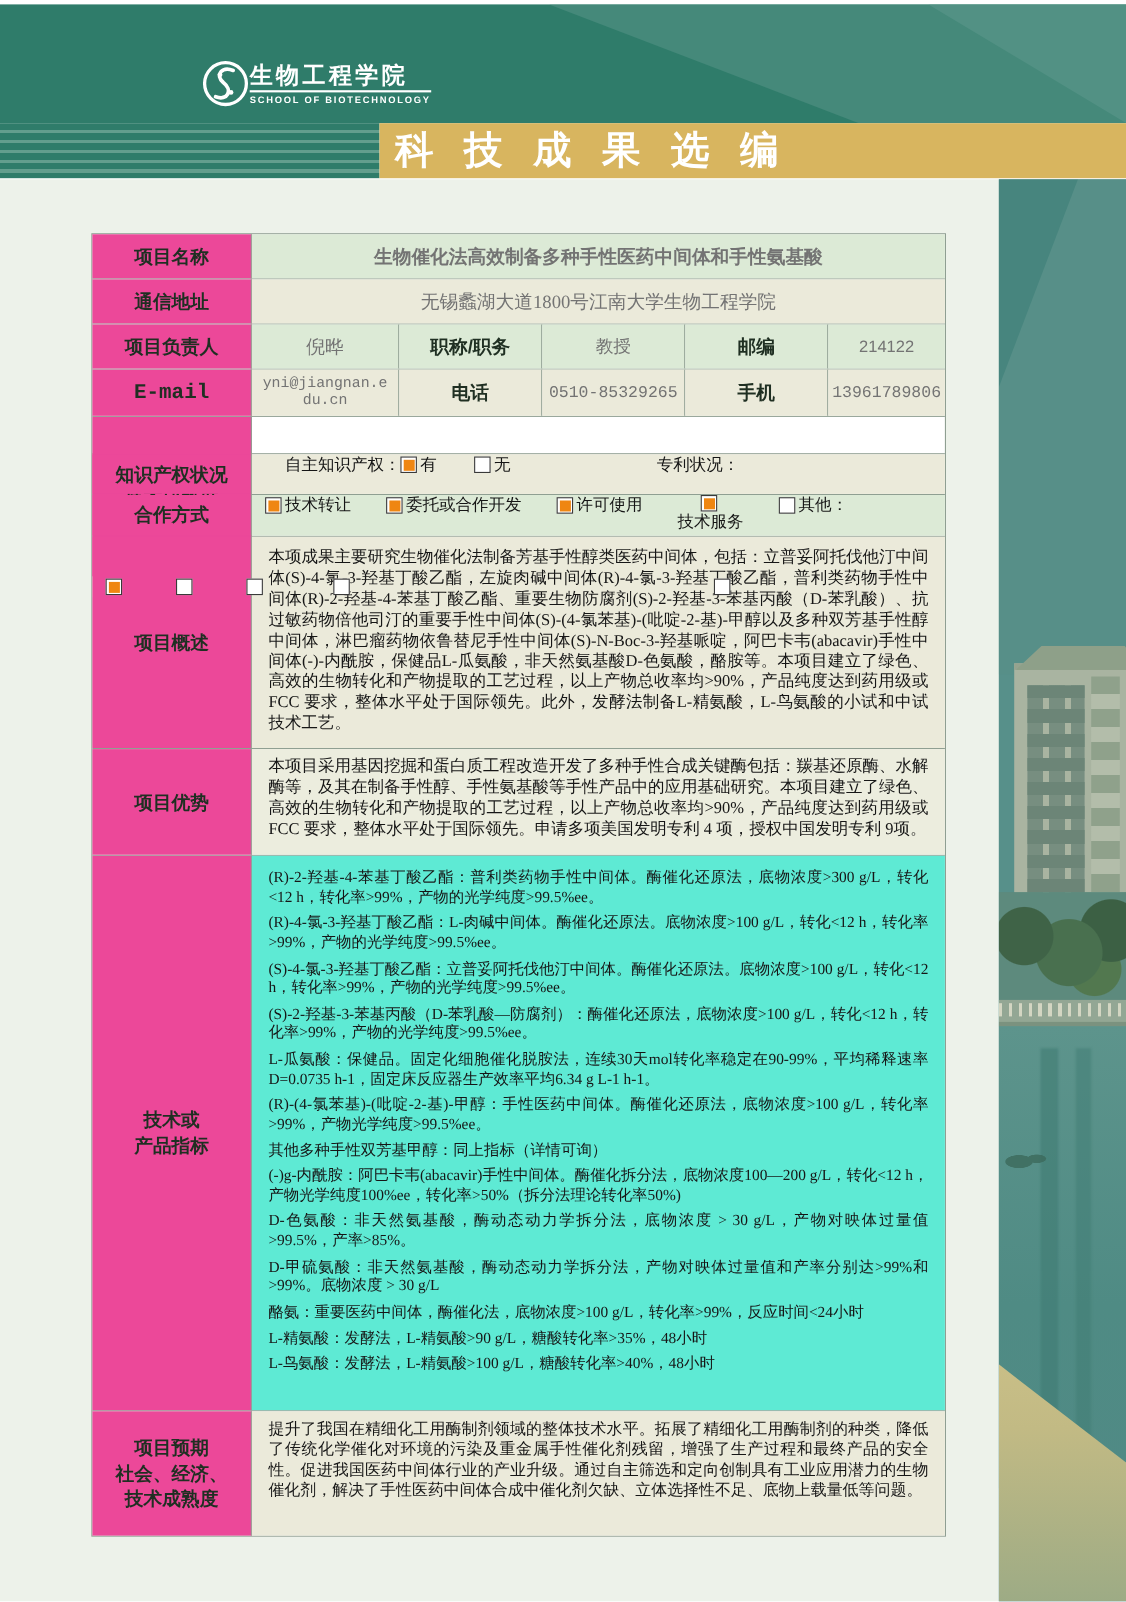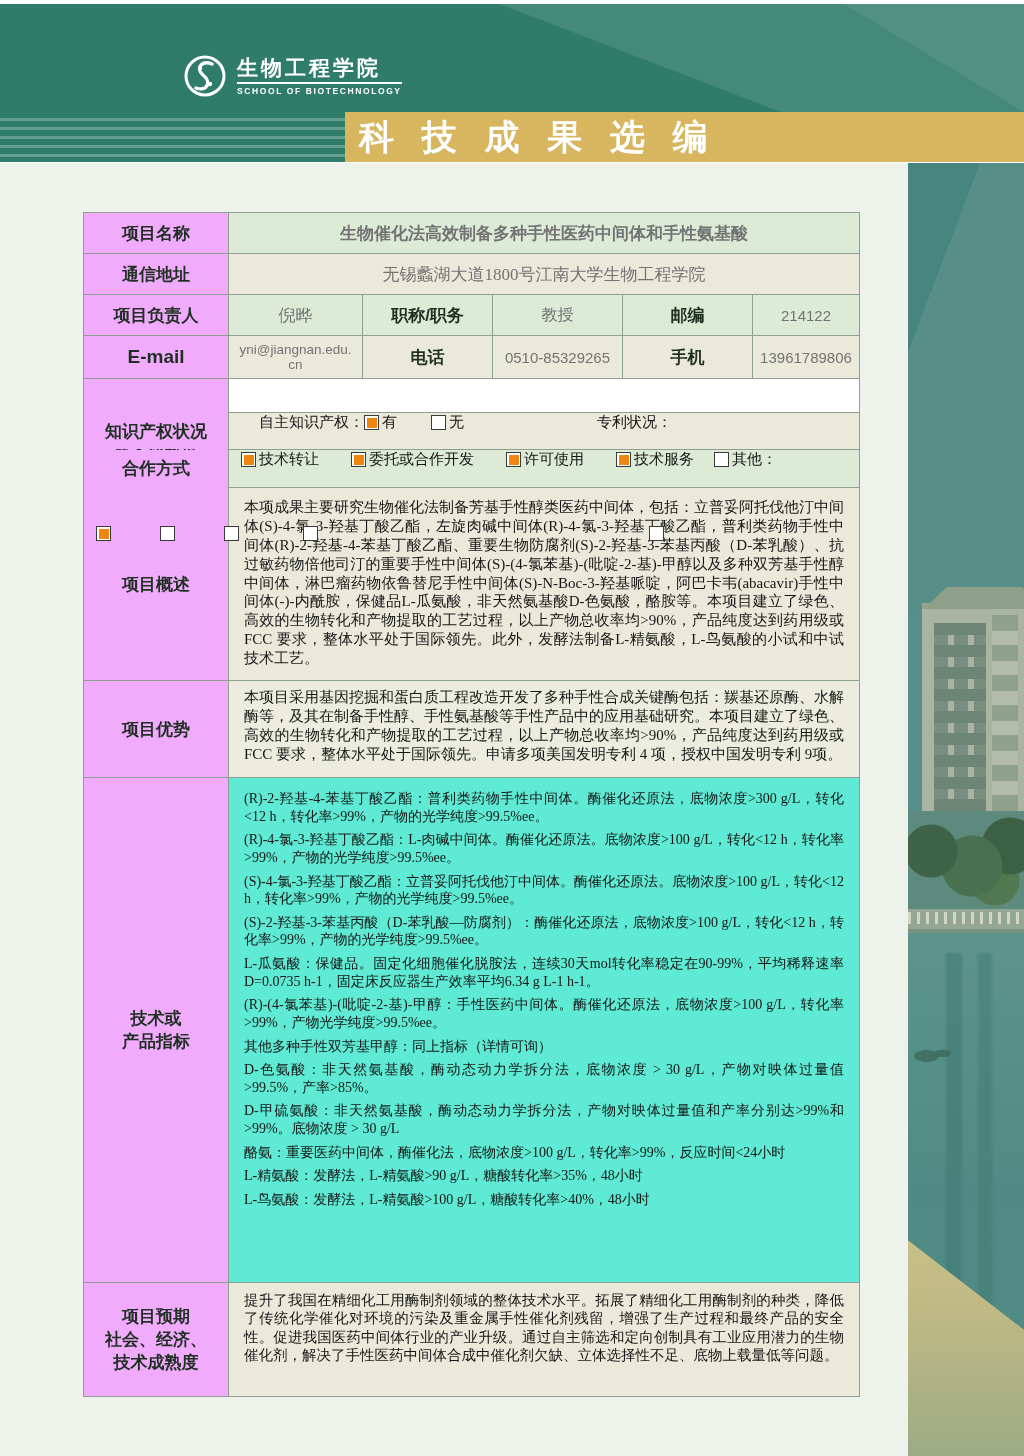--- a/index.html
+++ b/index.html
@@ -8,21 +8,21 @@
     font-family:"Liberation Sans",sans-serif;overflow:hidden;
   }
   .page-bg{position:absolute;left:0;top:163px;width:1024px;height:1293px;background:#edf2ea;}
 
   
   .hdr{position:absolute;left:0;top:4px;width:1024px;height:108px;background:#2f7c6a;overflow:hidden;}
   .hdr .tri1{position:absolute;right:0;top:0;width:640px;height:108px;background:#45897a;
     clip-path:polygon(18% 0,100% 0,100% 100%,62% 100%);}
   .hdr .tri2{position:absolute;right:0;top:0;width:300px;height:108px;background:#529184;
     clip-path:polygon(40% 0,100% 0,100% 100%);}
-  .logo-wrap{position:absolute;left:183px;top:50px;display:flex;align-items:center;gap:10px;}
+  .logo-wrap{position:absolute;left:183px;top:50px;display:flex;align-items:center;}
   .logo-circle{width:44px;height:44px;}
   .logo-text .cn{color:#fff;font-family:"Liberation Serif",serif;font-weight:bold;font-size:21px;
     letter-spacing:3px;line-height:22px;border-bottom:2px solid #fff;padding-bottom:3px;}
   .logo-text .en{color:#fff;font-size:8.5px;letter-spacing:1.6px;margin-top:2px;font-weight:bold;}
 
   
   .stripes{position:absolute;left:0;top:112px;width:345px;height:50px;
     background:repeating-linear-gradient(180deg,#2f7c6a 0px,#2f7c6a 6px,#639e8e 6px,#639e8e 9px);}
   .gold-band{position:absolute;left:345px;top:112px;width:679px;height:50px;background:#d8b55f;}
   .gold-band .title{color:#fff;font-size:35px;font-weight:bold;letter-spacing:9px;
@@ -63,28 +63,28 @@
   .photo .gold-tri{position:absolute;left:0;top:1030px;width:116px;height:263px;
     background:linear-gradient(180deg,#cec289 0,#c2ba84 40%,#9dab85 100%);
     clip-path:polygon(0 18%,100% 52%,100% 100%,0 100%);}
 
   
   .tbl{position:absolute;left:83px;top:212px;width:775px;border:1px solid #8f9f92;background:#fff;}
   .row{display:flex;border-bottom:1px solid #8f9f92;}
   .row:last-child{border-bottom:none;}
   .cell{box-sizing:border-box;border-right:1px solid #8f9f92;}
   .row .cell:last-child{border-right:none;}
-  .lab{width:145px;flex:0 0 145px;background:#f0abfc;display:flex;flex-direction:column;
+  .lab{width:145px;flex:0 0 145px;background:#ec4899;display:flex;flex-direction:column;
     align-items:center;justify-content:center;font-weight:bold;font-size:17px;color:#1f2f22;}
   .val{flex:1;display:flex;align-items:center;justify-content:center;color:#737373;}
   .bg-green{background:#dcead6;}
   .bg-beige{background:#ebeada;}
   .bg-light1{background:#ecedde;}
   .bg-light2{background:#5eead4;}
-  .h40{height:40px;}.h42{height:42px;}.h33{height:33px;flex-direction:column;}.h36{height:36px;}.h37{height:37px;}
+  .h40{height:40px;}.h42{height:42px;font-family:Liberation Mono, monospace;}.h33{height:33px;flex-direction:column;}.h36{height:36px;}.h37{height:37px;}
   .kai{font-family:"Liberation Serif",serif;}
   .bold17{font-weight:bold;font-size:17px;}
   .sub-lab{font-weight:bold;font-size:17px;color:#1f2f22;}
   .mono-num{font-size:15px;}
   .c134{flex:0 0 134px;}.c130{flex:0 0 130px;}.c106{flex:0 0 106px;}
   .email-cell{font-size:13.5px;line-height:15px;text-align:center;word-break:break-all;padding:0 8px;}
 
   .para-cell{flex:1;padding:10px 15px;display:block;overflow:hidden;}
   .para{font-family:"Liberation Serif",serif;font-size:15px;line-height:1.26;color:#161616;
     text-align:justify;margin:0;}
@@ -227,21 +227,21 @@
         <span>技术转让</span>
       </span>
       <span class="opt" style="margin-right:32px;">
         <span class="cb checked"></span>
         <span>委托或合作开发</span>
       </span>
       <span class="opt" style="margin-right:32px;">
         <span class="cb checked"></span>
         <span>许可使用</span>
       </span>
-      <span class="opt" style="margin-right:20px;">
+      <span class="opt" style="margin-right:32px;flex-direction:column;">
         <span class="cb checked"></span>
         <span>技术服务</span>
       </span>
       <span class="opt">
         <span class="cb"></span>
         <span>其他：</span>
       </span>
     </div>
   </div>
 
@@ -265,20 +265,21 @@
       <span>产品指标</span>
     </div>
     <div class="cell ind-cell bg-light2">
       <p>(R)-2-羟基-4-苯基丁酸乙酯：普利类药物手性中间体。酶催化还原法，底物浓度&gt;300 g/L，转化&lt;12 h，转化率&gt;99%，产物的光学纯度&gt;99.5%ee。</p>
       <p>(R)-4-氯-3-羟基丁酸乙酯：L-肉碱中间体。酶催化还原法。底物浓度&gt;100  g/L，转化&lt;12 h，转化率&gt;99%，产物的光学纯度&gt;99.5%ee。</p>
       <p>(S)-4-氯-3-羟基丁酸乙酯：立普妥阿托伐他汀中间体。酶催化还原法。底物浓度&gt;100 g/L，转化&lt;12 h，转化率&gt;99%，产物的光学纯度&gt;99.5%ee。</p>
       <p>(S)-2-羟基-3-苯基丙酸（D-苯乳酸—防腐剂）：酶催化还原法，底物浓度&gt;100 g/L，转化&lt;12 h，转化率&gt;99%，产物的光学纯度&gt;99.5%ee。</p>
       <p>L-瓜氨酸：保健品。固定化细胞催化脱胺法，连续30天mol转化率稳定在90-99%，平均稀释速率D=0.0735 h-1，固定床反应器生产效率平均6.34 g L-1 h-1。</p>
       <p>(R)-(4-氯苯基)-(吡啶-2-基)-甲醇：手性医药中间体。酶催化还原法，底物浓度&gt;100 g/L，转化率&gt;99%，产物光学纯度&gt;99.5%ee。</p>
       <p>其他多种手性双芳基甲醇：同上指标（详情可询）</p>
+      <p>(-)g-内酰胺：阿巴卡韦(abacavir)手性中间体。酶催化拆分法，底物浓度100—200 g/L，转化&lt;12 h，产物光学纯度100%ee，转化率&gt;50%（拆分法理论转化率50%)</p>
       <p>D-色氨酸：非天然氨基酸，酶动态动力学拆分法，底物浓度 &gt; 30 g/L，产物对映体过量值&gt;99.5%，产率&gt;85%。</p>
       <p>D-甲硫氨酸：非天然氨基酸，酶动态动力学拆分法，产物对映体过量值和产率分别达&gt;99%和&gt;99%。底物浓度 &gt; 30 g/L</p>
       <p>酪氨：重要医药中间体，酶催化法，底物浓度&gt;100  g/L，转化率&gt;99%，反应时间&lt;24小时</p>
       <p>L-精氨酸：发酵法，L-精氨酸&gt;90 g/L，糖酸转化率&gt;35%，48小时</p>
       <p>L-鸟氨酸：发酵法，L-精氨酸&gt;100 g/L，糖酸转化率&gt;40%，48小时</p>
     </div>
   </div>
 
   <div class="row" style="height:113px;">
     <div class="cell lab">

